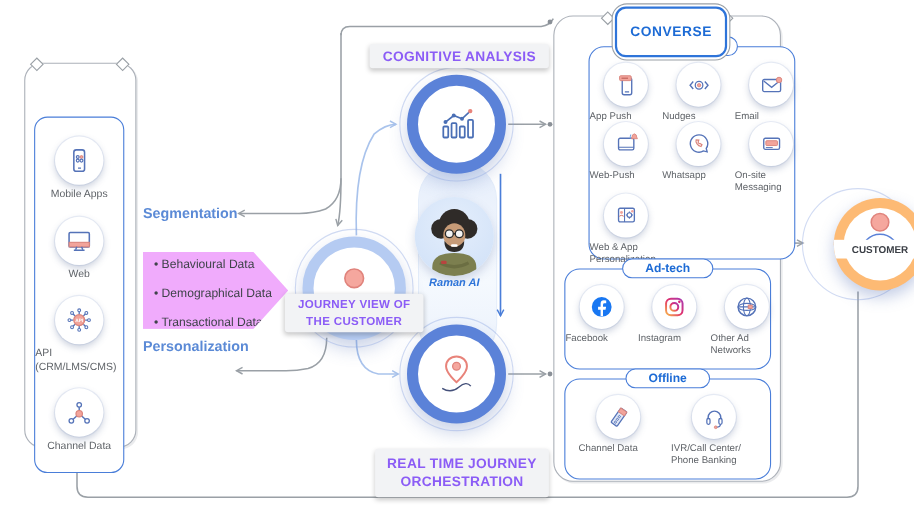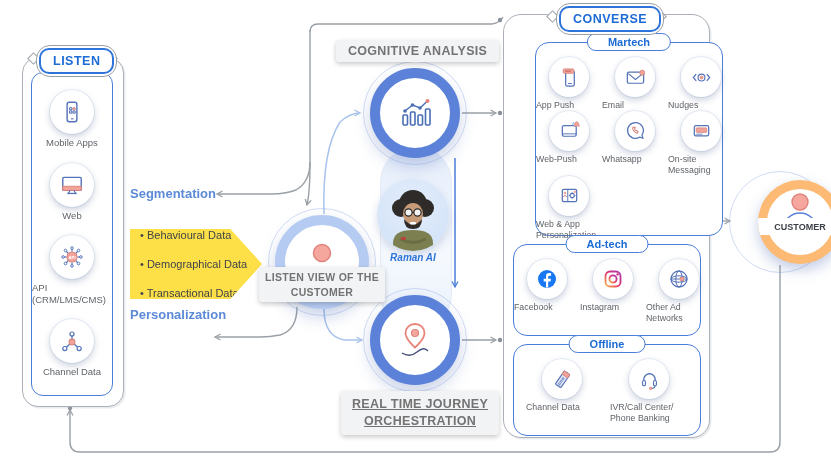--- a/index.html
+++ b/index.html
@@ -13,21 +13,21 @@
            border:1px solid #e4edfa;z-index:0;}
 
   
   .outer-box{position:absolute;border:1.5px solid #acb1b9;border-radius:16px;background:#fff;
              box-shadow:1.5px 1.5px 0 rgba(170,175,185,.25);z-index:2;}
   .blue-box{position:absolute;border:1.6px solid #4a7ed9;border-radius:12px;background:#fff;z-index:3;}
 
   
   .big-pill{position:absolute;background:#fff;border:1.4px solid #9aa0a6;border-radius:14px;
             padding:2px;z-index:5;}
-  .big-pill-inner{border:2px solid #2e74d9;border-radius:10px;padding:4px 12px;
+  .big-pill-inner{border:2px solid #2e74d9;border-radius:10px;padding:14px 12px;
             font-size:12.5px;font-weight:bold;color:#1d6bd5;letter-spacing:.5px;white-space:nowrap;
             background:#fff;}
   .knot{position:absolute;width:7px;height:7px;background:#fff;border:1.2px solid #9aa0a6;
         transform:rotate(45deg);z-index:4;}
 
   
   .subpanel{position:absolute;border:1.6px solid #4a7ed9;border-radius:14px;background:#fff;z-index:3;}
   .subpanel-pill{position:absolute;top:-10px;left:50%;transform:translateX(-50%);
             background:#fff;border:1.6px solid #4a7ed9;border-radius:12px;padding:2px 20px;
             font-size:11px;font-weight:bold;color:#1d6bd5;white-space:nowrap;z-index:4;}
@@ -59,28 +59,28 @@
   .ring.light{border:10px solid #b5cbf2;width:74px;height:74px;}
 
   .avatar{position:absolute;left:377px;top:179px;width:72px;height:72px;border-radius:50%;
           background:radial-gradient(circle at 50% 35%,#e4eefc 0%,#cfe0f7 100%);
           overflow:hidden;z-index:3;box-shadow:0 4px 9px rgba(90,110,160,.25);}
   .avatar-label{position:absolute;left:377px;top:252px;width:72px;text-align:center;
           font-size:10px;font-weight:bold;color:#2e74d9;z-index:4;font-style:italic;}
 
   
   .tagbox{position:absolute;background:#f2f3f5;border-radius:3px;
-          box-shadow:0 2px 5px rgba(0,0,0,.22);color:#737373;font-weight:bold;
+          box-shadow:0 2px 5px rgba(0,0,0,.22);color:#8b5cf6;font-weight:bold;
           text-align:center;z-index:4;letter-spacing:.3px;}
 
   
   .flow-label{position:absolute;font-size:13px;font-weight:bold;color:#5b8ad6;z-index:4;}
-  .callout{position:absolute;left:130px;top:229px;width:132px;height:70px;background:#fde047;
+  .callout{position:absolute;left:130px;top:229px;width:132px;height:70px;background:#f0abfc;
            clip-path:polygon(0 0,76% 0,100% 50%,76% 100%,0 100%);
-           display:flex;flex-direction:column;justify-content:space-between;gap:1px;
+           display:flex;flex-direction:column;justify-content:flex-end;gap:14px;
            padding-left:10px;box-sizing:border-box;z-index:2;}
   .callout-item{font-size:11px;color:#3f434a;}
   .callout-item::before{content:"• ";color:#3f434a;}
 
   
   .halo{position:absolute;left:729px;top:171px;width:100px;height:100px;border-radius:50%;
         border:1px solid rgba(140,165,225,.40);z-index:2;}
   .customer{position:absolute;left:758px;top:180px;width:84px;height:84px;border-radius:50%;
         background:#fdba74;overflow:hidden;z-index:3;box-shadow:0 6px 14px rgba(80,110,180,.35);}
   .customer .inner{position:absolute;inset:9px;border-radius:50%;background:#fff;}
@@ -131,21 +131,21 @@
     <path d="M455,158 V287" fill="none" stroke="#4a7ed9" stroke-width="1.5" marker-end="url(#abl)"></path>
 
     <circle cx="500" cy="20" r="2.2" fill="#8a9097"></circle>
     <circle cx="500" cy="113" r="2.2" fill="#8a9097"></circle>
     <circle cx="500" cy="340" r="2.2" fill="#8a9097"></circle>
     <circle cx="709" cy="221" r="2.2" fill="#8a9097"></circle>
     <circle cx="70" cy="408" r="2.2" fill="#8a9097"></circle>
   </svg>
 
   <div class="outer-box" style="left:22px;top:57px;width:100px;height:348px;"></div>
-  <div class="blue-box listen-flex" style="left:31px;top:72px;width:82px;height:324px;">
+  <div class="blue-box listen-flex" style="left:31px;top:106px;width:82px;height:324px;">
     <div class="item">
       <div class="icircle">
         <svg width="26" height="26" viewBox="0 0 24 24">
             <rect x="7.5" y="3" width="9" height="18" rx="2" fill="#fff" stroke="#5573b8" stroke-width="1.3"></rect>
             <circle cx="10.8" cy="9" r="1.2" fill="none" stroke="#5573b8" stroke-width="1"></circle>
             <circle cx="13.9" cy="9" r="1.2" fill="#f2a49b" stroke="#d9847c" stroke-width=".8"></circle>
             <circle cx="10.8" cy="12" r="1.2" fill="none" stroke="#5573b8" stroke-width="1"></circle>
             <circle cx="13.9" cy="12" r="1.2" fill="none" stroke="#5573b8" stroke-width="1"></circle>
             <line x1="11" y1="18.3" x2="13.5" y2="18.3" stroke="#5573b8" stroke-width="1"></line>
           </svg>
@@ -205,39 +205,36 @@
             <circle cx="5.4" cy="19" r="1.9" fill="#fff" stroke="#5573b8" stroke-width="1.1"></circle>
             <circle cx="18.6" cy="19" r="1.9" fill="#fff" stroke="#5573b8" stroke-width="1.1"></circle>
             <circle cx="12" cy="13" r="2.7" fill="#f2a49b" stroke="#d9847c" stroke-width="1"></circle>
           </svg>
       </div>
       <div class="ilabel">Channel Data</div>
     </div>
   </div>
   <div class="knot" style="left:29px;top:54px;"></div>
   <div class="knot" style="left:107px;top:54px;"></div>
-  <div class="big-pill" style="left:36px;top:45px;">
-    <div class="big-pill-inner">LISTEN</div>
-  </div>
 
   <div class="flow-label" style="left:130px;top:186px;">Segmentation</div>
   <div class="callout">
     <div class="callout-item">Behavioural Data</div>
     <div class="callout-item">Demographical Data</div>
     <div class="callout-item">Transactional Data</div>
   </div>
   <div class="flow-label" style="left:130px;top:307px;">Personalization</div>
 
   <div class="ring light" style="left:275px;top:215px;">
     <svg width="52" height="52" viewBox="0 0 52 52">
       <circle cx="26" cy="17" r="8.5" fill="#f5a79e" stroke="#e0837c" stroke-width="1.5"></circle>
       <path d="M9,50 a17,17 0 0 1 34,0" fill="#fff" stroke="#5b82d8" stroke-width="1.5"></path>
     </svg>
   </div>
-  <div class="tagbox" style="left:259px;top:267px;width:118px;padding:3px 4px;font-size:10.5px;line-height:1.4;">LISTEN VIEW OF THE CUSTOMER</div>
+  <div class="tagbox" style="left:259px;top:267px;width:118px;padding:3px 4px;font-size:10.5px;line-height:1.4;">JOURNEY VIEW OF THE CUSTOMER</div>
 
   <div class="tagbox" style="left:336px;top:40px;padding:4px 12px;font-size:12.5px;white-space:nowrap;">COGNITIVE ANALYSIS</div>
   <div class="ring blue" style="left:370px;top:68px;">
     <svg width="44" height="44" viewBox="0 0 44 44">
       <g fill="none" stroke="#4a6fb5" stroke-width="1.6">
           <rect x="10" y="24" width="4.5" height="10" rx="1"></rect>
           <rect x="17.5" y="21" width="4.5" height="13" rx="1"></rect>
           <rect x="25" y="24" width="4.5" height="10" rx="1"></rect>
           <rect x="32.5" y="18" width="4.5" height="16" rx="1"></rect>
         </g>
@@ -267,21 +264,21 @@
   </div>
   <div class="avatar-label">Raman AI</div>
 
   <div class="ring blue" style="left:370px;top:295px;">
     <svg width="44" height="44" viewBox="0 0 44 44">
       <path d="M22,6 c-5.5,0 -9.5,4 -9.5,9 c0,6.5 9.5,14.5 9.5,14.5 s9.5,-8 9.5,-14.5 c0,-5 -4,-9 -9.5,-9 z" fill="#fff" stroke="#e8837a" stroke-width="1.8"></path>
       <circle cx="22" cy="15" r="3.5" fill="#f5a79e" stroke="#e0837c" stroke-width="1.2"></circle>
       <path d="M9,35 q8,5 15,-1 t11,-1" fill="none" stroke="#44507a" stroke-width="1.3"></path>
     </svg>
   </div>
-  <div class="tagbox" style="left:341px;top:391px;width:150px;padding:5px 4px;font-size:12.5px;line-height:1.35;text-decoration:underline;">REAL TIME JOURNEY ORCHESTRATION</div>
+  <div class="tagbox" style="left:341px;top:408px;width:150px;padding:5px 4px;font-size:12.5px;line-height:1.35;">REAL TIME JOURNEY ORCHESTRATION</div>
 
   <div class="outer-box" style="left:503px;top:14px;width:205px;height:422px;border-radius:18px;"></div>
   <div class="knot" style="left:548px;top:12px;"></div>
   <div class="knot" style="left:656px;top:12px;"></div>
   <div class="big-pill" style="left:556px;top:3px;">
     <div class="big-pill-inner">CONVERSE</div>
   </div>
 
   <div class="subpanel mgrid">
     <div class="subpanel-pill">Martech</div>
@@ -293,37 +290,37 @@
               <rect x="5.5" y="3" width="11" height="4.6" rx="1" fill="#f2a49b" stroke="#d9847c" stroke-width=".9"></rect>
               <line x1="7.3" y1="5.3" x2="13.5" y2="5.3" stroke="#b3524c" stroke-width=".9"></line>
               <line x1="10.5" y1="18.3" x2="14.5" y2="18.3" stroke="#5573b8" stroke-width="1"></line>
             </svg>
         </div>
         <div class="ilabel">App Push</div>
       </div>
       <div class="cell">
         <div class="icircle sm">
           <svg width="23" height="23" viewBox="0 0 24 24">
-              <rect x="3.5" y="6.5" width="17" height="11.5" rx="1.5" fill="#fff" stroke="#5573b8" stroke-width="1.3"></rect>
-              <path d="M4.5,8 L12,14 L19.5,8" fill="none" stroke="#5573b8" stroke-width="1.2"></path>
-              <circle cx="19" cy="7" r="2.6" fill="#f2a49b" stroke="#d9847c" stroke-width=".9"></circle>
-            </svg>
-        </div>
-        <div class="ilabel">Email</div>
-      </div>
-      <div class="cell">
-        <div class="icircle sm">
-          <svg width="23" height="23" viewBox="0 0 24 24">
               <path d="M6.5,8.5 L3.5,12 L6.5,15.5" fill="none" stroke="#5573b8" stroke-width="1.3"></path>
               <path d="M17.5,8.5 L20.5,12 L17.5,15.5" fill="none" stroke="#5573b8" stroke-width="1.3"></path>
               <circle cx="12" cy="12" r="3.6" fill="none" stroke="#5573b8" stroke-width="1.2"></circle>
               <circle cx="12" cy="12" r="1.6" fill="#f2a49b" stroke="#d9847c" stroke-width=".8"></circle>
             </svg>
         </div>
         <div class="ilabel">Nudges</div>
+      </div>
+      <div class="cell">
+        <div class="icircle sm">
+          <svg width="23" height="23" viewBox="0 0 24 24">
+              <rect x="3.5" y="6.5" width="17" height="11.5" rx="1.5" fill="#fff" stroke="#5573b8" stroke-width="1.3"></rect>
+              <path d="M4.5,8 L12,14 L19.5,8" fill="none" stroke="#5573b8" stroke-width="1.2"></path>
+              <circle cx="19" cy="7" r="2.6" fill="#f2a49b" stroke="#d9847c" stroke-width=".9"></circle>
+            </svg>
+        </div>
+        <div class="ilabel">Email</div>
       </div>
       <div class="cell">
         <div class="icircle sm">
           <svg width="23" height="23" viewBox="0 0 24 24">
               <rect x="4.5" y="7" width="14.5" height="11" rx="1.5" fill="#fff" stroke="#5573b8" stroke-width="1.3"></rect>
               <line x1="4.5" y1="15.5" x2="19" y2="15.5" stroke="#5573b8" stroke-width="1"></line>
               <path d="M19.5,2.8 q2.4,0.6 2.2,3 l0.7,1.6 h-5.8 l0.7,-1.6 q-0.2,-2.4 2.2,-3 z" fill="#f2a49b" stroke="#d9847c" stroke-width=".8"></path>
               <path d="M16.3,3.4 q-1.4,1.8 -0.5,3.8" fill="none" stroke="#6aa4e8" stroke-width="1"></path>
             </svg>
         </div>

